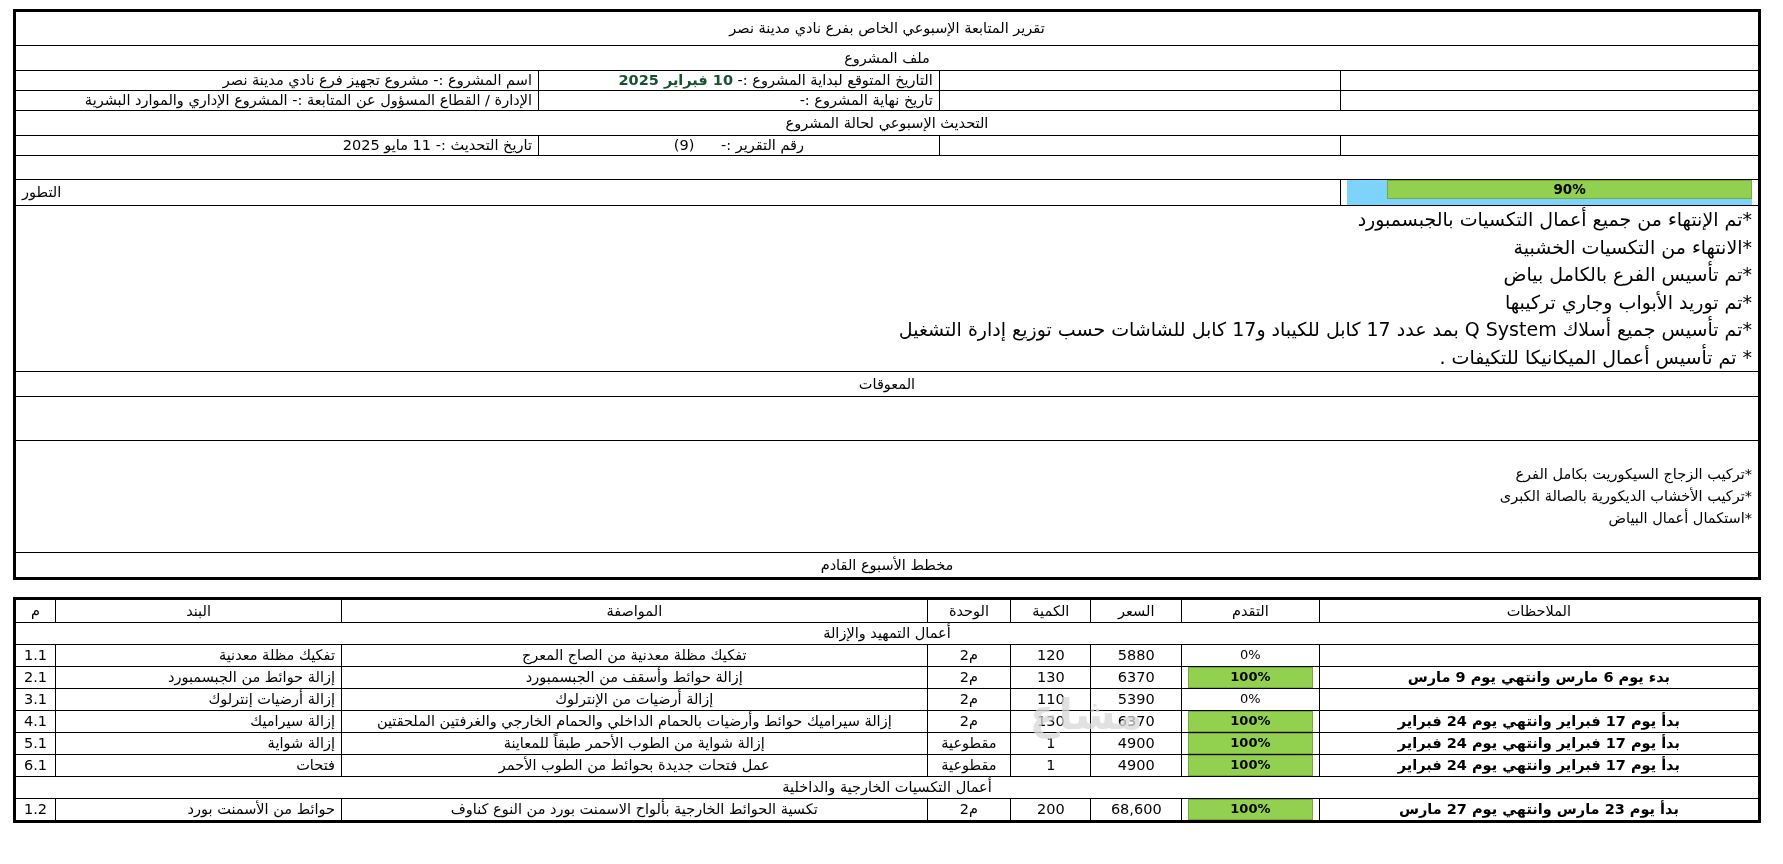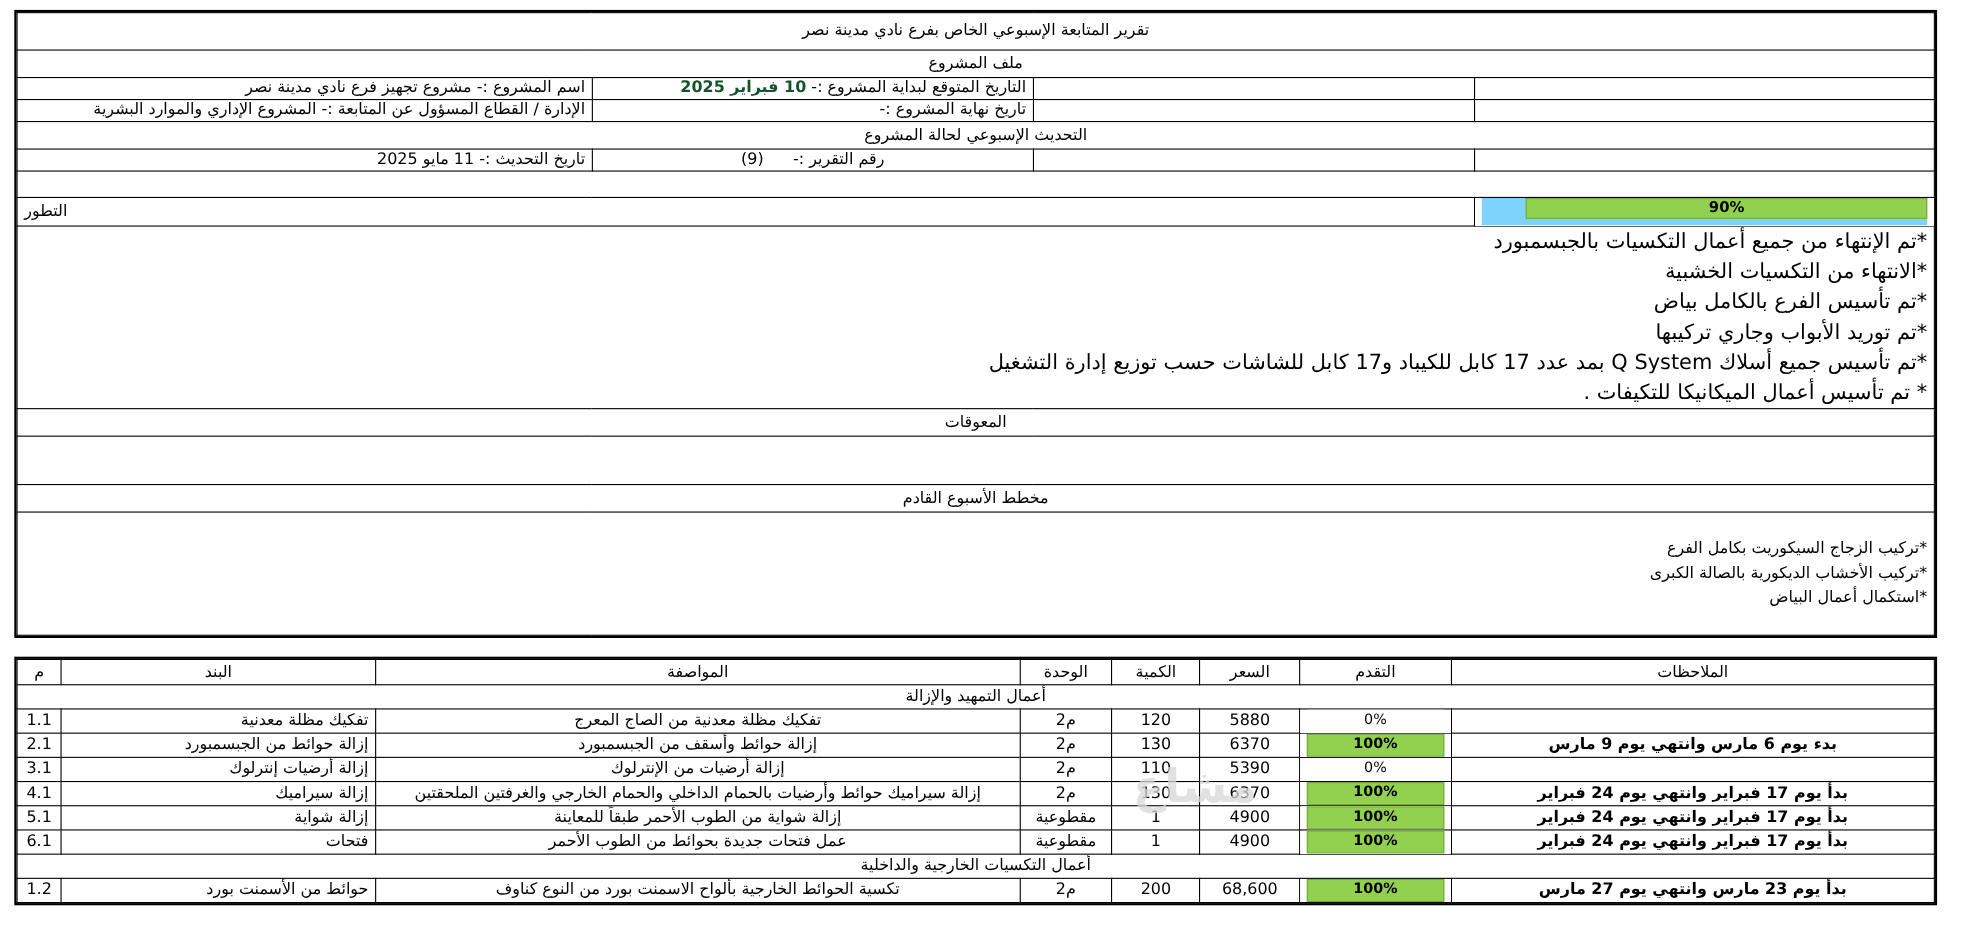--- a/index.html
+++ b/index.html
@@ -287,28 +287,28 @@
         </tr>
 
         <tr>
           <td class="band" colspan="4">المعوقات</td>
         </tr>
         <tr>
           <td class="blank-cell-md" colspan="4"></td>
         </tr>
 
         <tr>
-          <td class="band" colspan="4">مخطط الأسبوع القادم</td>
-        </tr>
-        <tr>
           <td class="plan-cell" colspan="4">
             <div class="bline">*تركيب الزجاج السيكوريت بكامل الفرع</div>
             <div class="bline">*تركيب الأخشاب الديكورية بالصالة الكبرى</div>
             <div class="bline">*استكمال أعمال البياض</div>
           </td>
+        </tr>
+        <tr>
+          <td class="band" colspan="4">مخطط الأسبوع القادم</td>
         </tr>
       </tbody>
     </table>
   </div>
 
   <div class="boq-block">
     <table class="grid">
       <colgroup>
         <col style="width:25.2%">
         <col style="width:7.9%">

